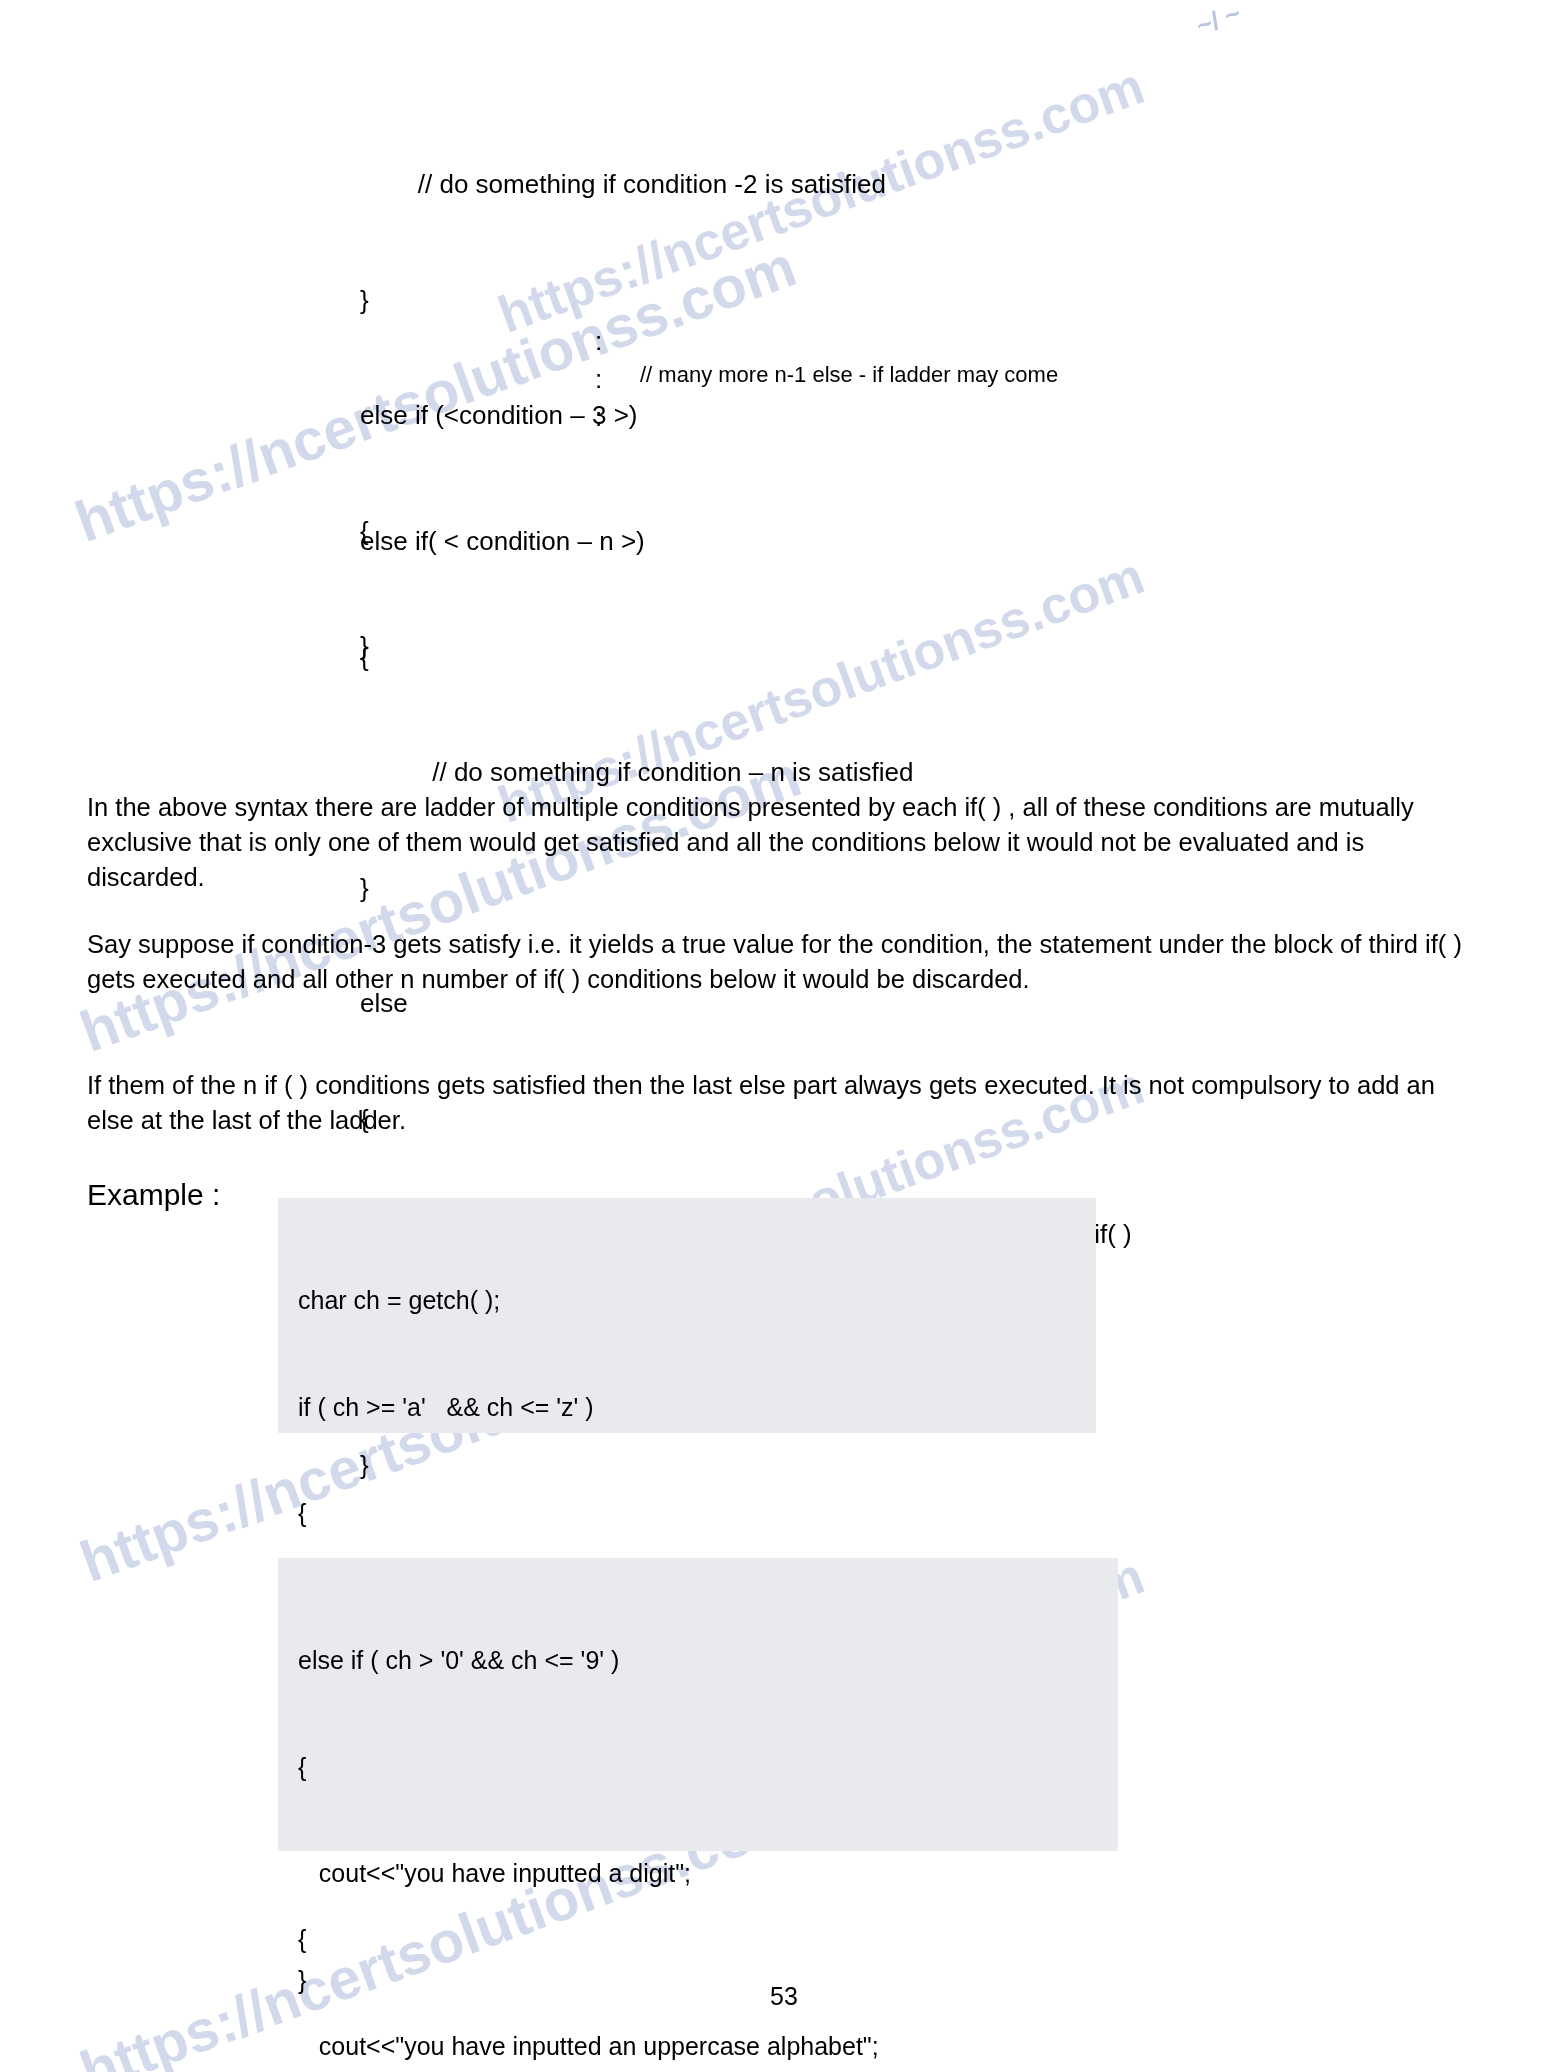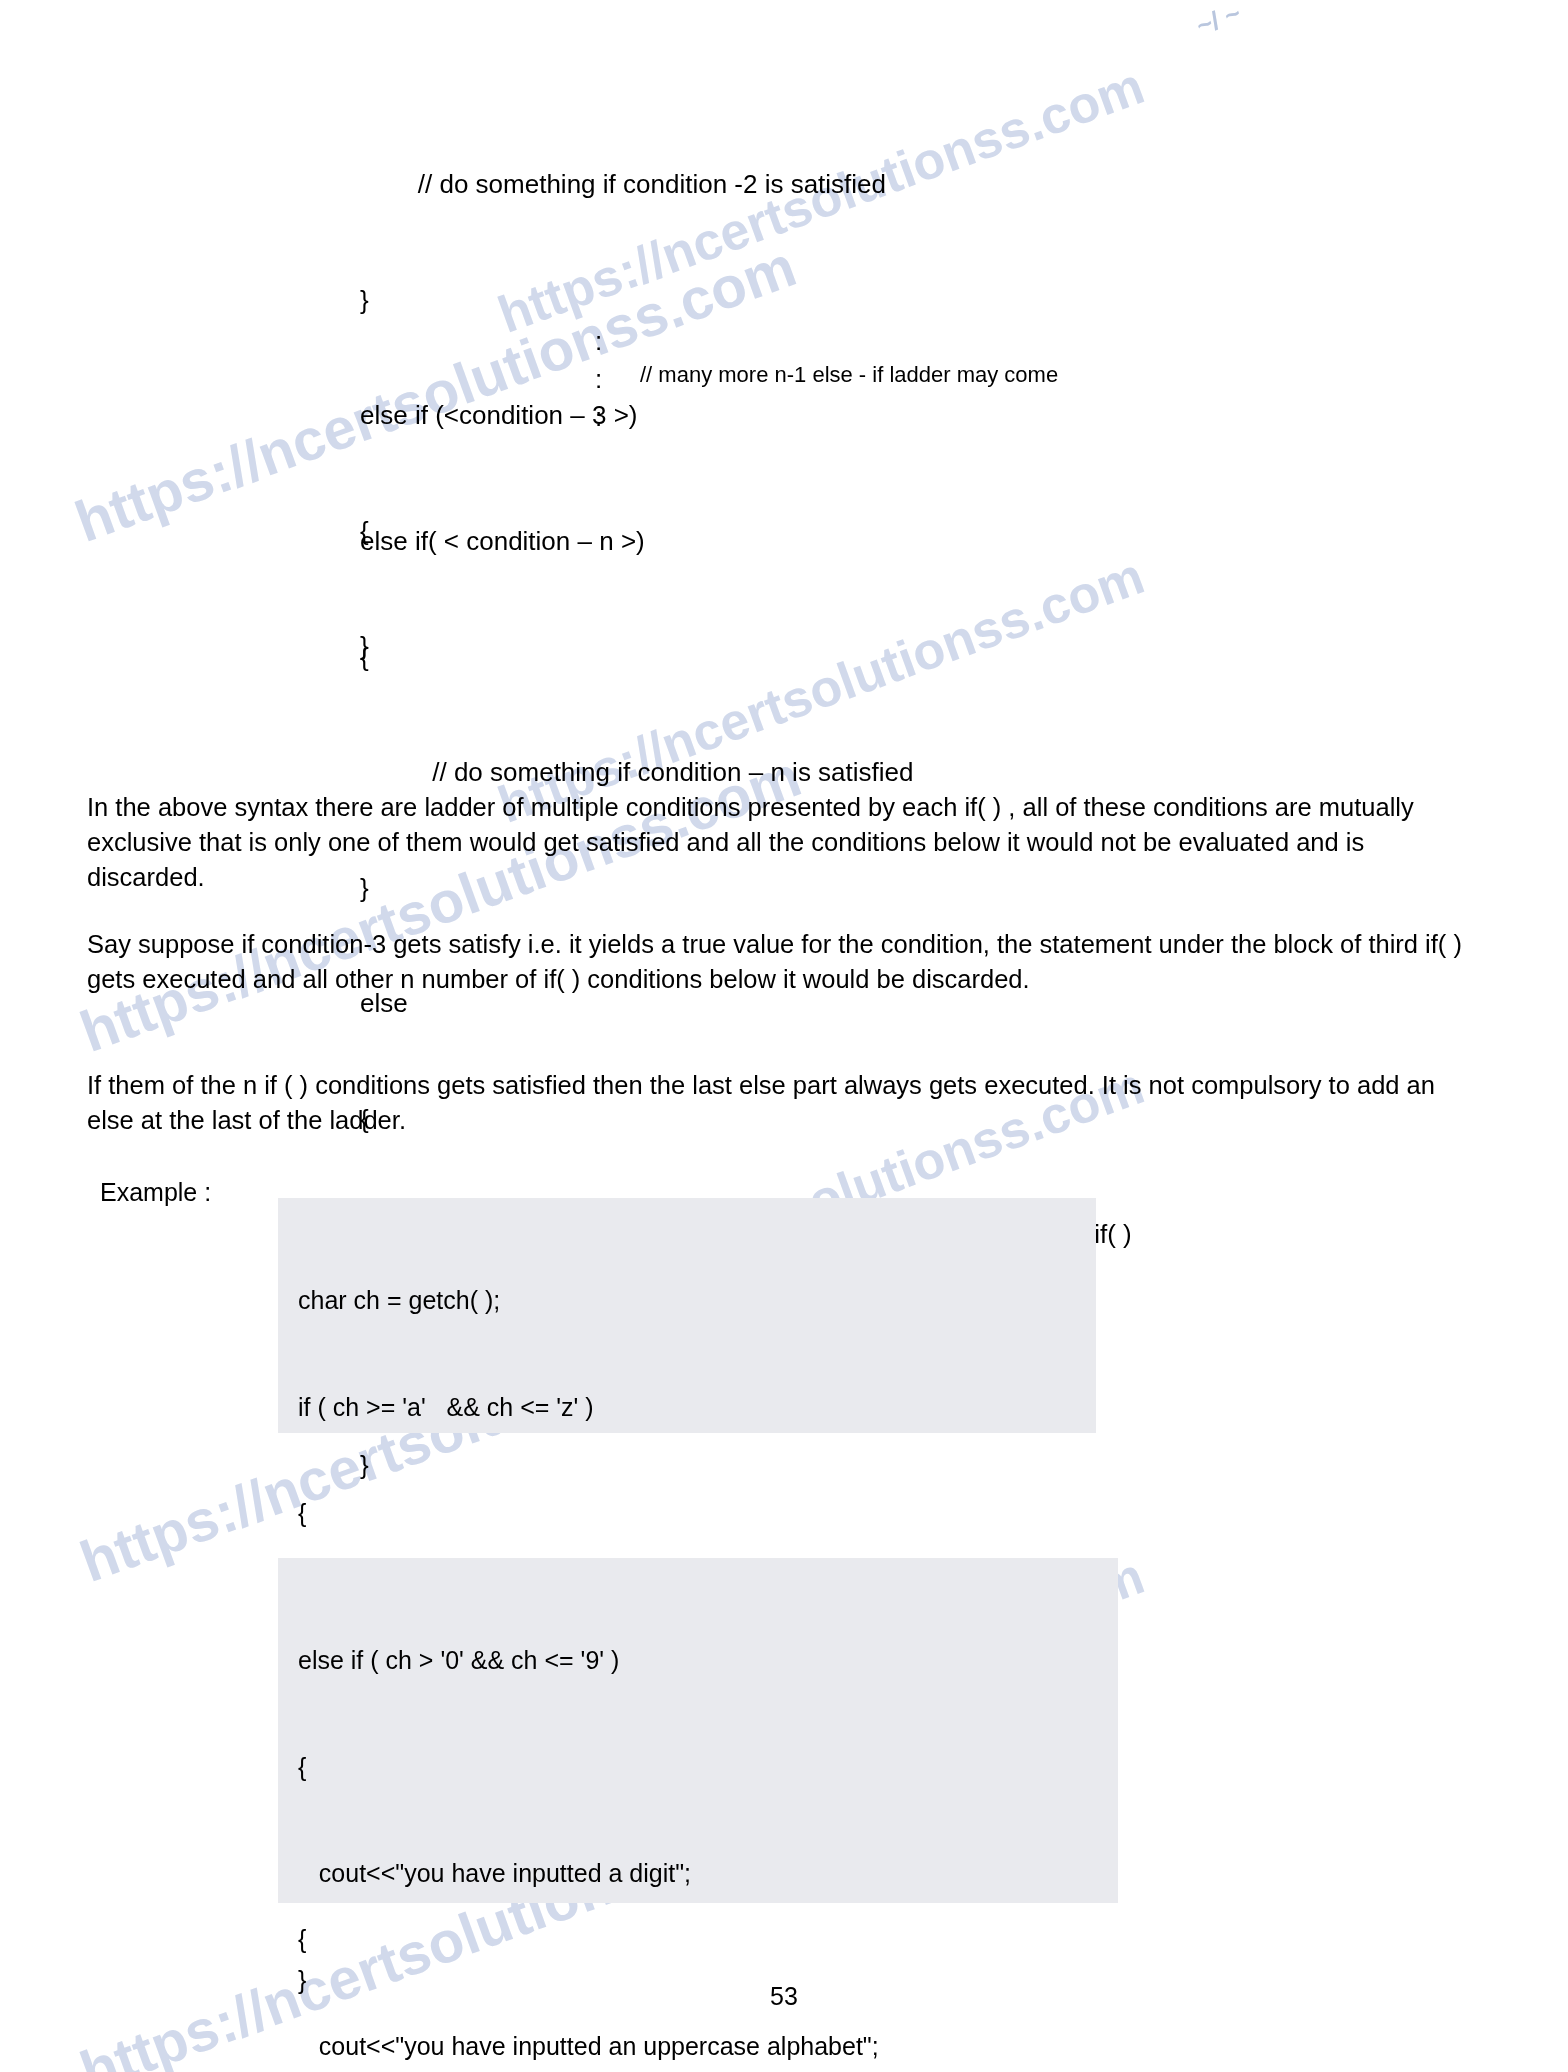--- a/index.html
+++ b/index.html
@@ -98,23 +98,23 @@
     width: 1400px;
     font-size: 25.5px;
     line-height: 35px;
   }
   .p1 { top: 790px; }
   .p2 { top: 927px; }
   .p3 { top: 1068px; }
 
   .example-label {
     position: absolute;
-    left: 100px;
+    left: 87px;
     top: 1178px;
-    font-size: 25px;
+    font-size: 30px;
   }
 
   
   .code-box {
     position: absolute;
     background: #e9eaee;
     box-sizing: border-box;
     padding: 14px 36px 16px 20px;
     font-size: 25px;
     line-height: 35.5px;
@@ -123,21 +123,21 @@
   .code-box-1 {
     left: 278px;
     top: 1198px;
     width: 818px;
     height: 235px;
   }
   .code-box-2 {
     left: 278px;
     top: 1558px;
     width: 840px;
-    height: 345px;
+    height: 293px;
   }
   .code-line { white-space: pre; }
 
   .page-number {
     position: absolute;
     left: 0;
     top: 1982px;
     width: 1568px;
     text-align: center;
     font-size: 25px;

